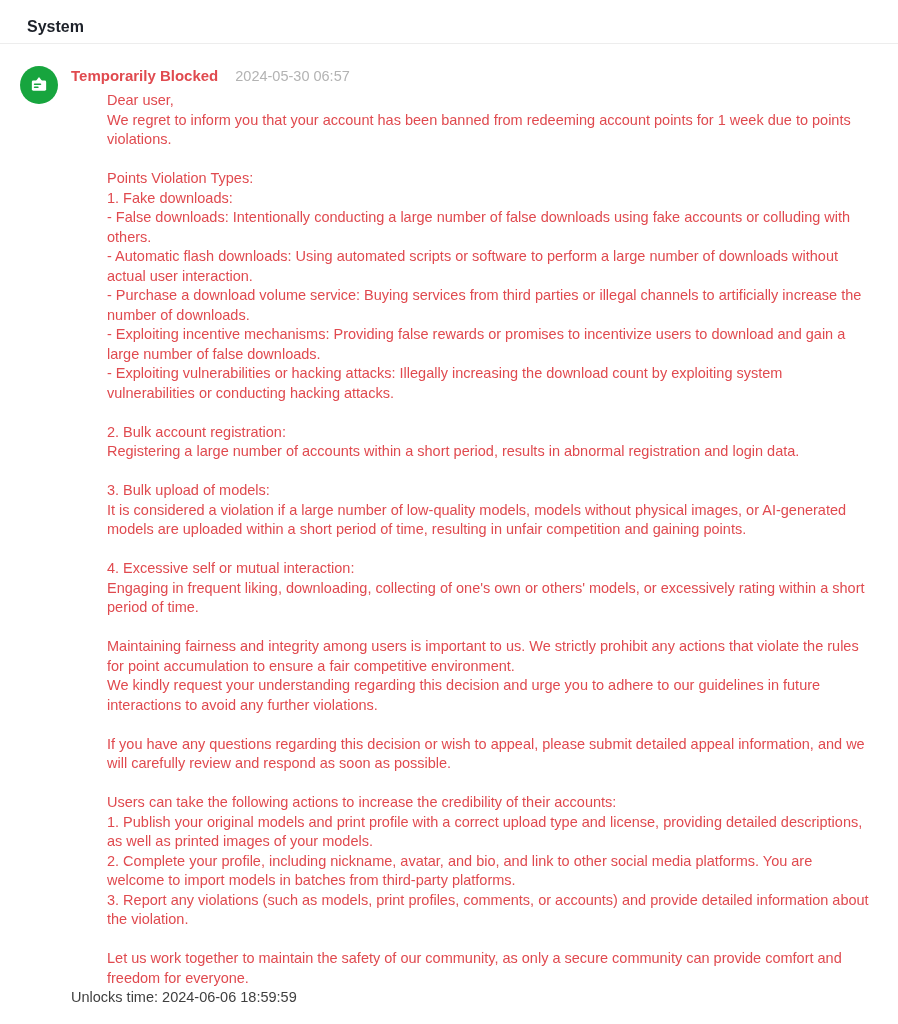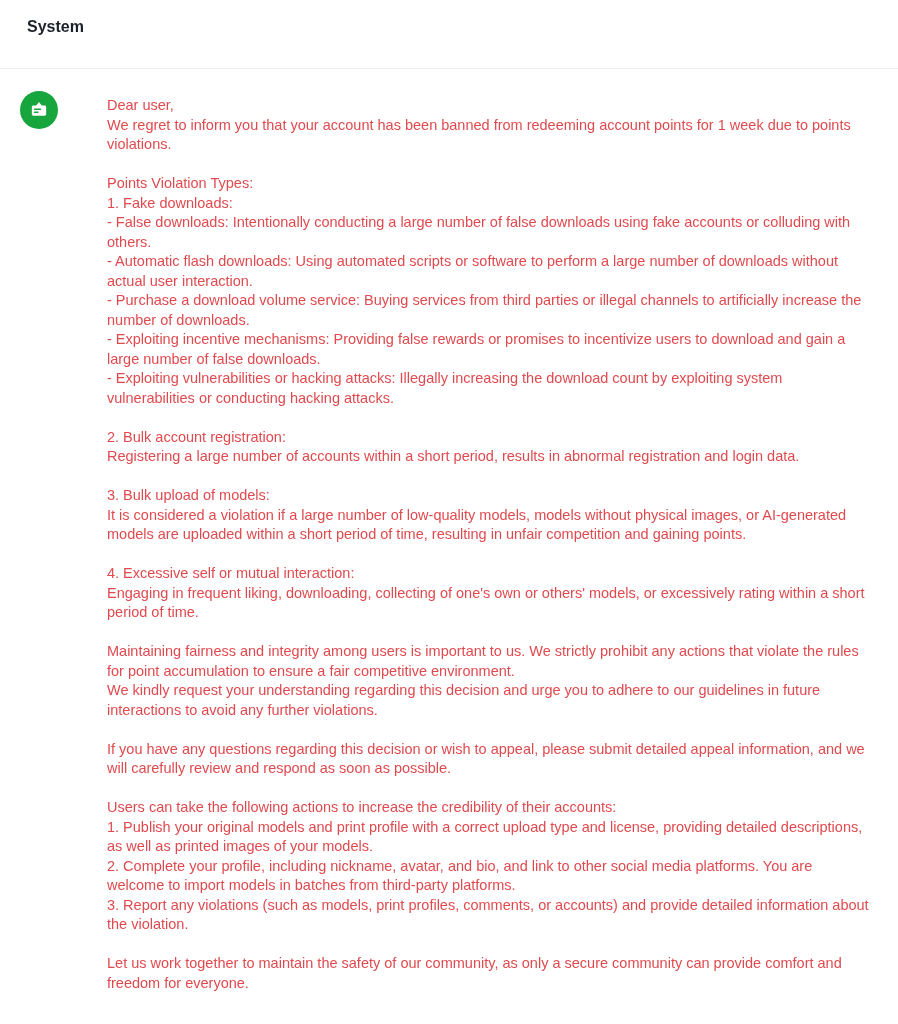--- a/index.html
+++ b/index.html
@@ -5,21 +5,21 @@
   html, body { margin: 0; padding: 0; }
   body {
     width: 898px;
     height: 1024px;
     background: #ffffff;
     font-family: "Liberation Sans", "DejaVu Sans", sans-serif;
     color: #1d2129;
     overflow: hidden;
   }
   .page-header {
-    padding: 17px 27px 31px 27px;
+    padding: 17px 27px 6px 27px;
     border-bottom: 1px solid #ededed;
     background: #ffffff;
   }
   .page-title {
     font-size: 16px;
     font-weight: 700;
     color: #1d2129;
     margin: 0;
     line-height: 20px;
   }
@@ -87,20 +87,24 @@
     <span>
       <svg width="22" height="22" viewBox="0 0 24 24" aria-hidden="true">
         <path fill="#ffffff" d="M12 3.2 L15.8 8.2 H8.2 Z"></path>
         <rect x="4.2" y="7.2" width="15.6" height="11" rx="1.6" fill="#ffffff"></rect>
         <line x1="7.2" y1="11.2" x2="13.6" y2="11.2" stroke="#17a53e" stroke-width="1.7" stroke-linecap="round"></line>
         <line x1="7.2" y1="14.4" x2="10.8" y2="14.4" stroke="#17a53e" stroke-width="1.7" stroke-linecap="round"></line>
       </svg>
     </span>
   </div>
   <div class="content">
+    <div class="title-row">
+      <span class="msg-title">Temporarily Blocked</span>
+      <span class="msg-timestamp">2024-05-30 06:57</span>
+    </div>
     <div class="msg-body">Dear user,
 We regret to inform you that your account has been banned from redeeming account points for 1 week due to points violations.
 
 Points Violation Types:
 1. Fake downloads:
 - False downloads: Intentionally conducting a large number of false downloads using fake accounts or colluding with others.
 - Automatic flash downloads: Using automated scripts or software to perform a large number of downloads without actual user interaction.
 - Purchase a download volume service: Buying services from third parties or illegal channels to artificially increase the number of downloads.
 - Exploiting incentive mechanisms: Providing false rewards or promises to incentivize users to download and gain a large number of false downloads.
 - Exploiting vulnerabilities or hacking attacks: Illegally increasing the download count by exploiting system vulnerabilities or conducting hacking attacks.
@@ -118,14 +122,18 @@
 We kindly request your understanding regarding this decision and urge you to adhere to our guidelines in future interactions to avoid any further violations.
 
 If you have any questions regarding this decision or wish to appeal, please submit detailed appeal information, and we will carefully review and respond as soon as possible.
 
 Users can take the following actions to increase the credibility of their accounts:
 1. Publish your original models and print profile with a correct upload type and license, providing detailed descriptions, as well as printed images of your models.
 2. Complete your profile, including nickname, avatar, and bio, and link to other social media platforms. You are welcome to import models in batches from third-party platforms.
 3. Report any violations (such as models, print profiles, comments, or accounts) and provide detailed information about the violation.
 
 Let us work together to maintain the safety of our community, as only a secure community can provide comfort and freedom for everyone.</div>
+    <div class="unlocks-line">
+      <span>Unlocks time:</span>
+      <span>2024-06-06 18:59:59</span>
+    </div>
   </div>
 </section>
 
 </body></html>

